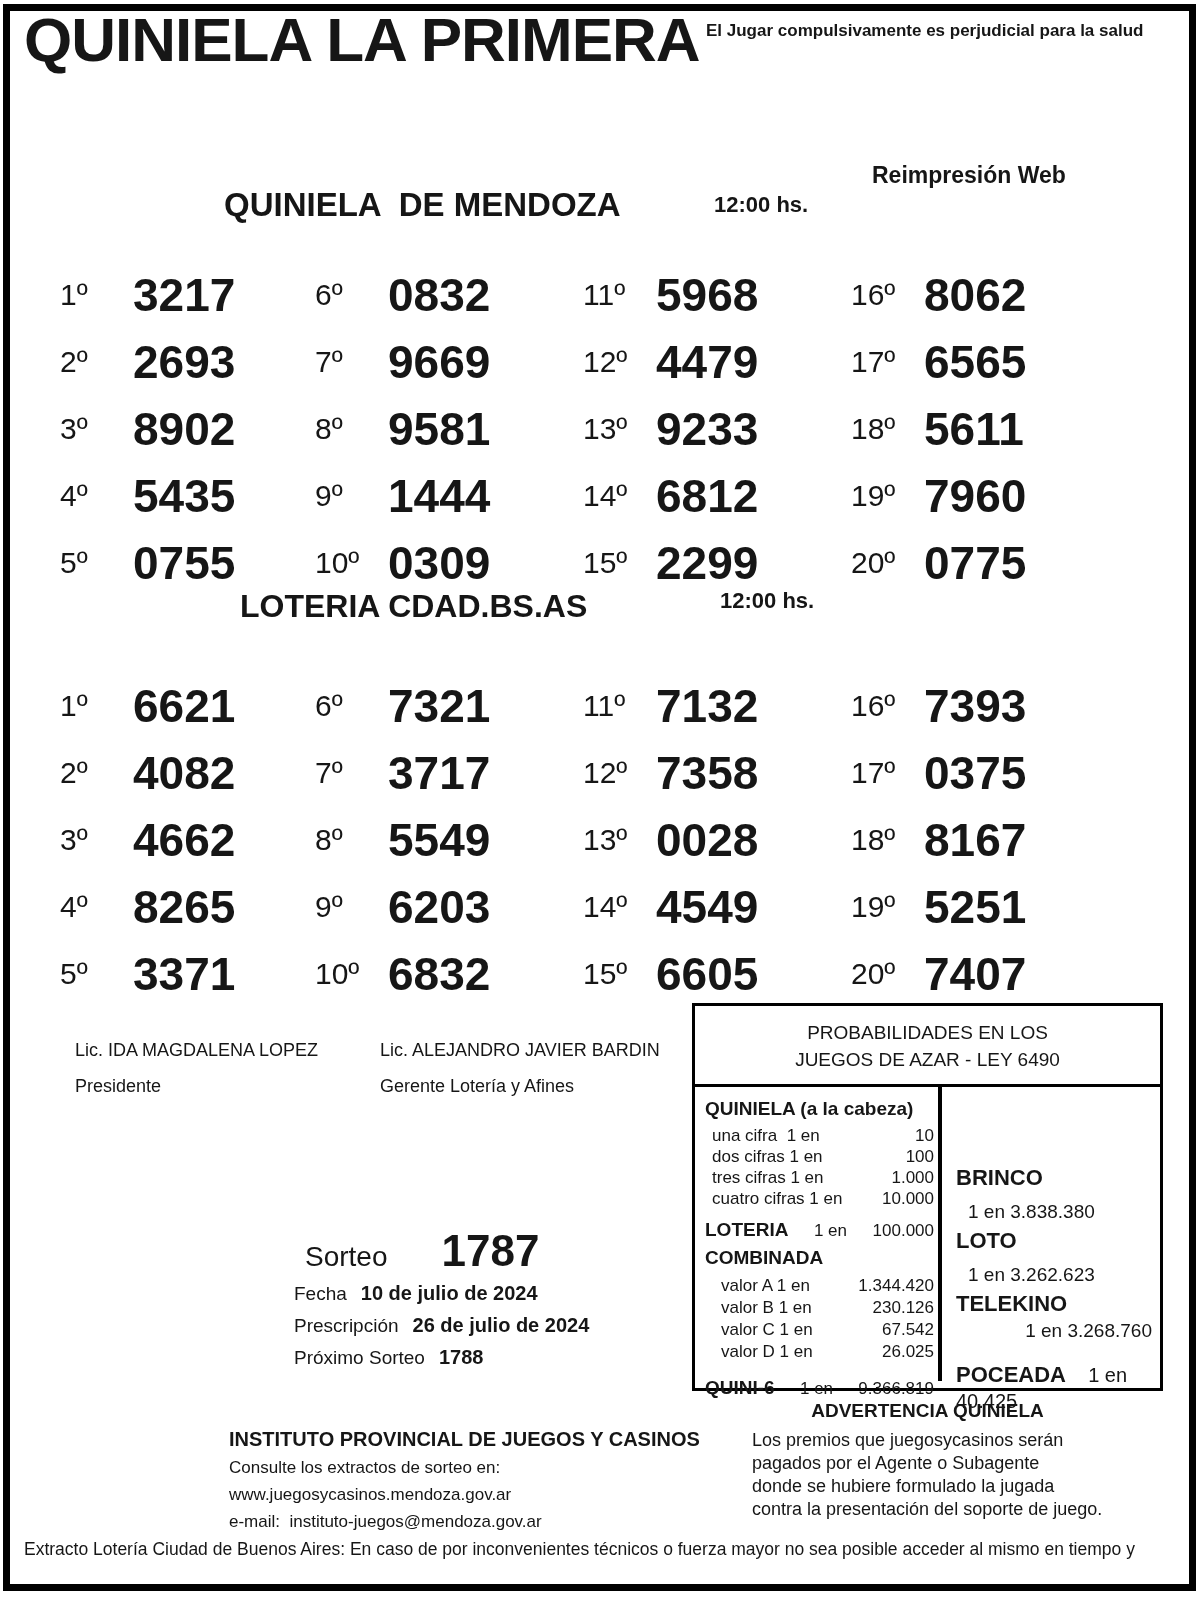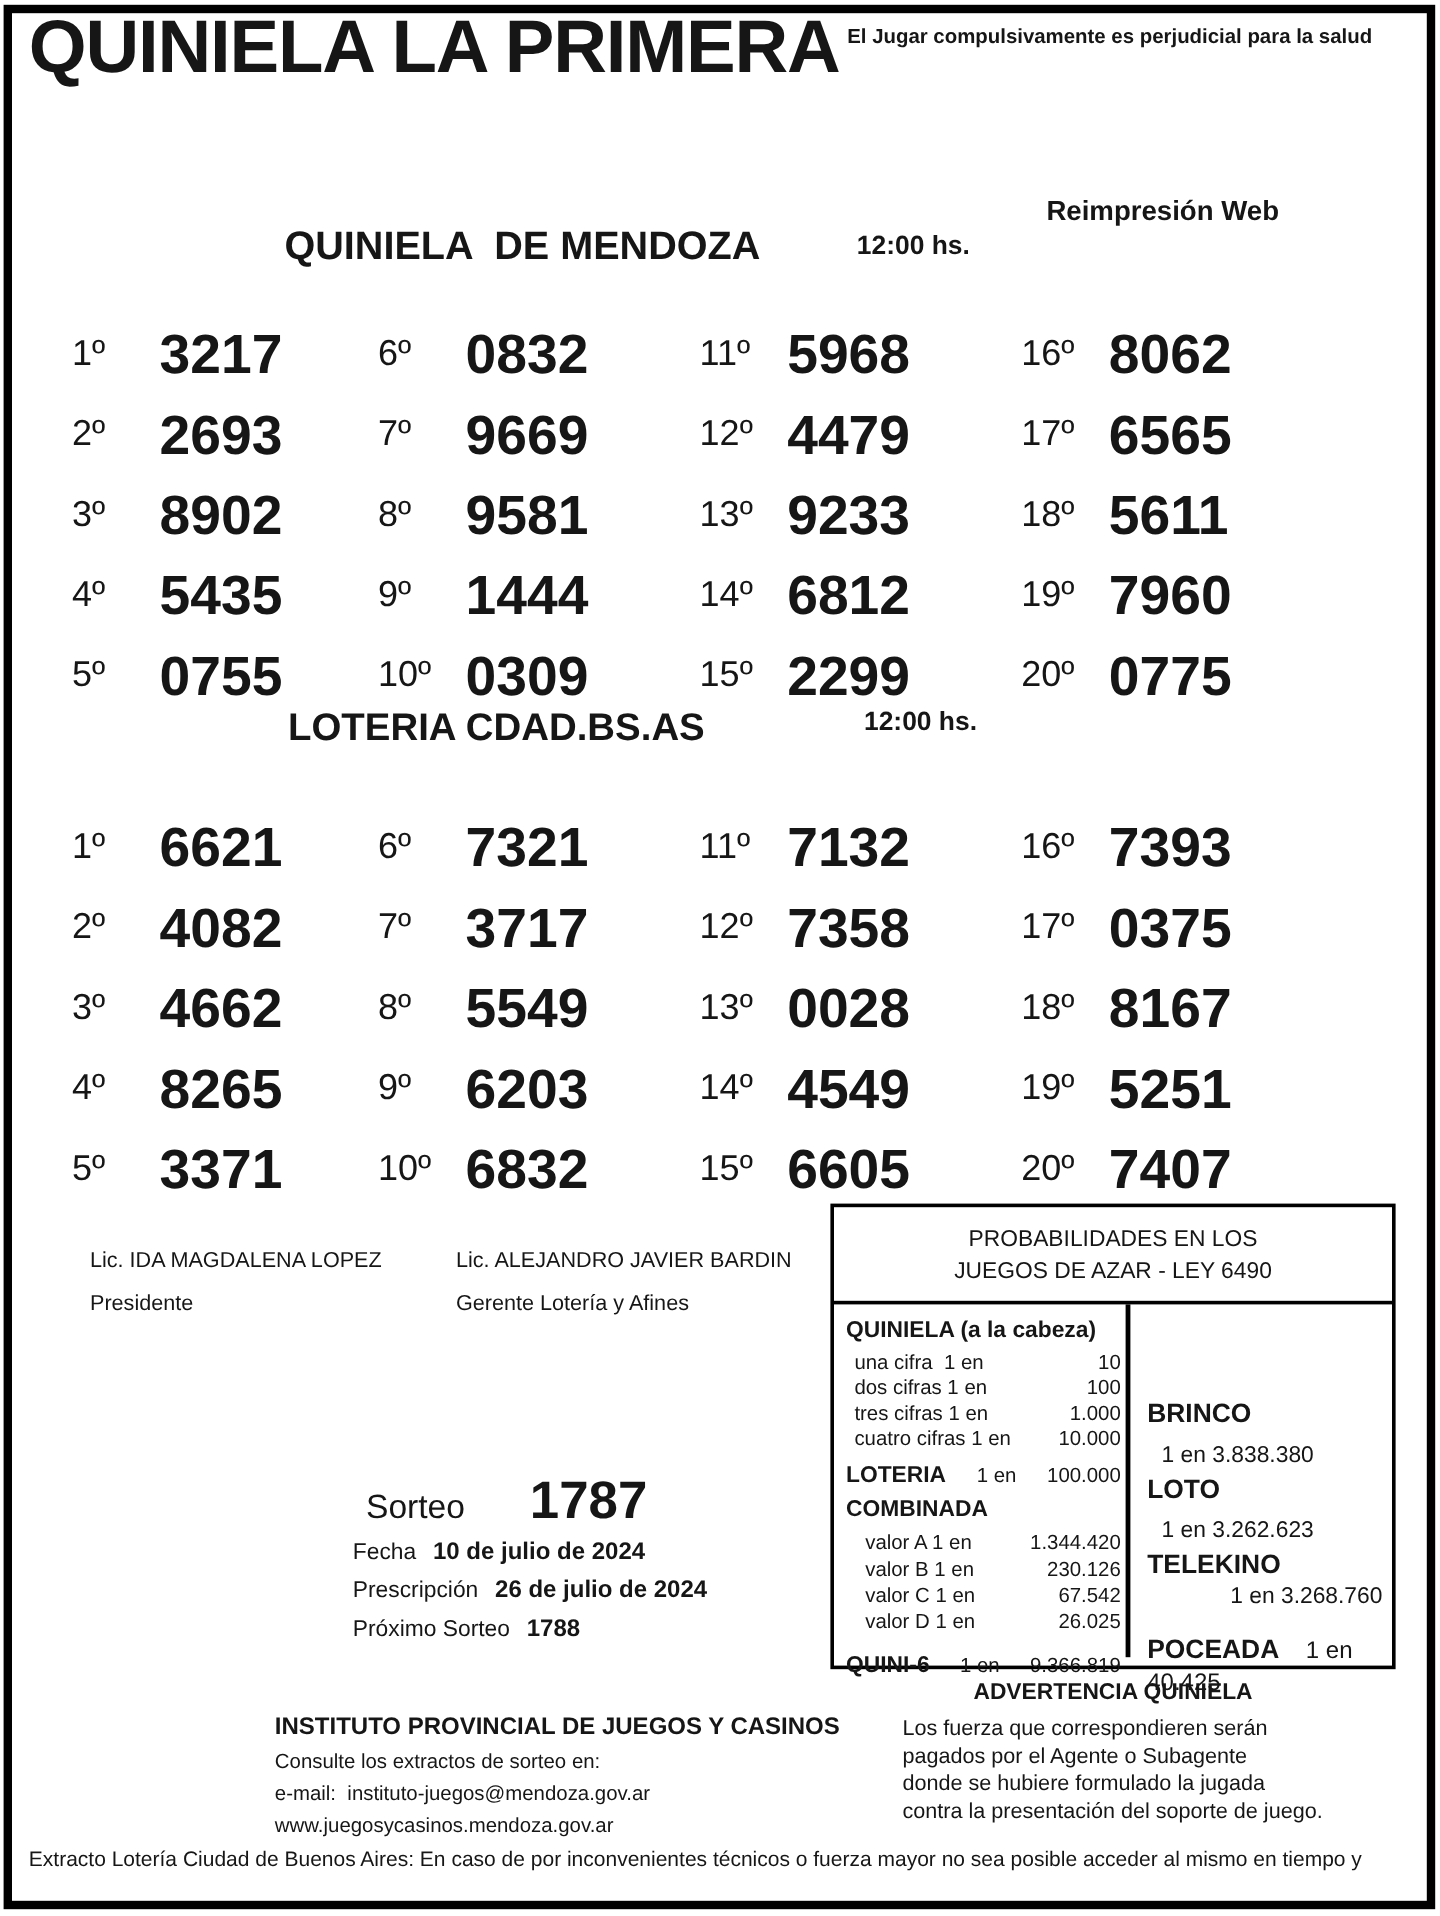--- a/index.html
+++ b/index.html
@@ -22,21 +22,21 @@
   .warning {
     position:absolute; left:706px; top:21px; width:460px;
     font-size:17px; font-weight:bold;
   }
   .reimpresion {
     position:absolute; left:872px; top:162px;
     font-size:23px; font-weight:bold;
   }
 
   .draw-title { position:absolute; font-weight:bold; }
-  .draw-title.d0 { left:237px; top:186px; font-size:33px; }
+  .draw-title.d0 { left:224px; top:186px; font-size:33px; }
   .draw-title.d1 { left:240px; top:588px; font-size:32px; }
   .draw-time { position:absolute; font-size:22px; font-weight:bold; }
   .draw-time.d0 { left:714px; top:192px; }
   .draw-time.d1 { left:720px; top:588px; }
 
   .results-grid {
     position:absolute; left:60px; width:1105px;
     display:grid; grid-template-columns:255px 268px 268px auto;
   }
   .results-grid.d0 { top:261px; }
@@ -444,38 +444,38 @@
   <span class="info-value">26 de julio de 2024</span>
 </div>
 <div class="info-row proximo">
   <span>Próximo Sorteo</span>
   <span class="info-value">1788</span>
 </div>
 
 <div class="adv-title">ADVERTENCIA QUINIELA</div>
 <div class="adv-lines">
 
-    <div>Los fuerza que correspondieren serán</div>
+    <div>Los premios que juegosycasinos serán</div>
 
     <div>pagados por el Agente o Subagente</div>
 
     <div>donde se hubiere formulado la jugada</div>
 
     <div>contra la presentación del soporte de juego.</div>
   </div>
 
 <div class="inst">
   <div class="inst-name">INSTITUTO PROVINCIAL DE JUEGOS Y CASINOS</div>
   <div>
 
       <div class="inst-line pre">Consulte los extractos de sorteo en:</div>
 
+      <div class="inst-line pre">www.juegosycasinos.mendoza.gov.ar</div>
+
       <div class="inst-line pre">e-mail:  instituto-juegos@mendoza.gov.ar</div>
-
-      <div class="inst-line pre">www.juegosycasinos.mendoza.gov.ar</div>
     </div>
 </div>
 
 <div class="footer">
 
     <div>Extracto Lotería Ciudad de Buenos Aires: En caso de por inconvenientes técnicos o fuerza mayor no sea posible acceder al mismo en tiempo y</div>
 
   </div>
 
 </body></html>

